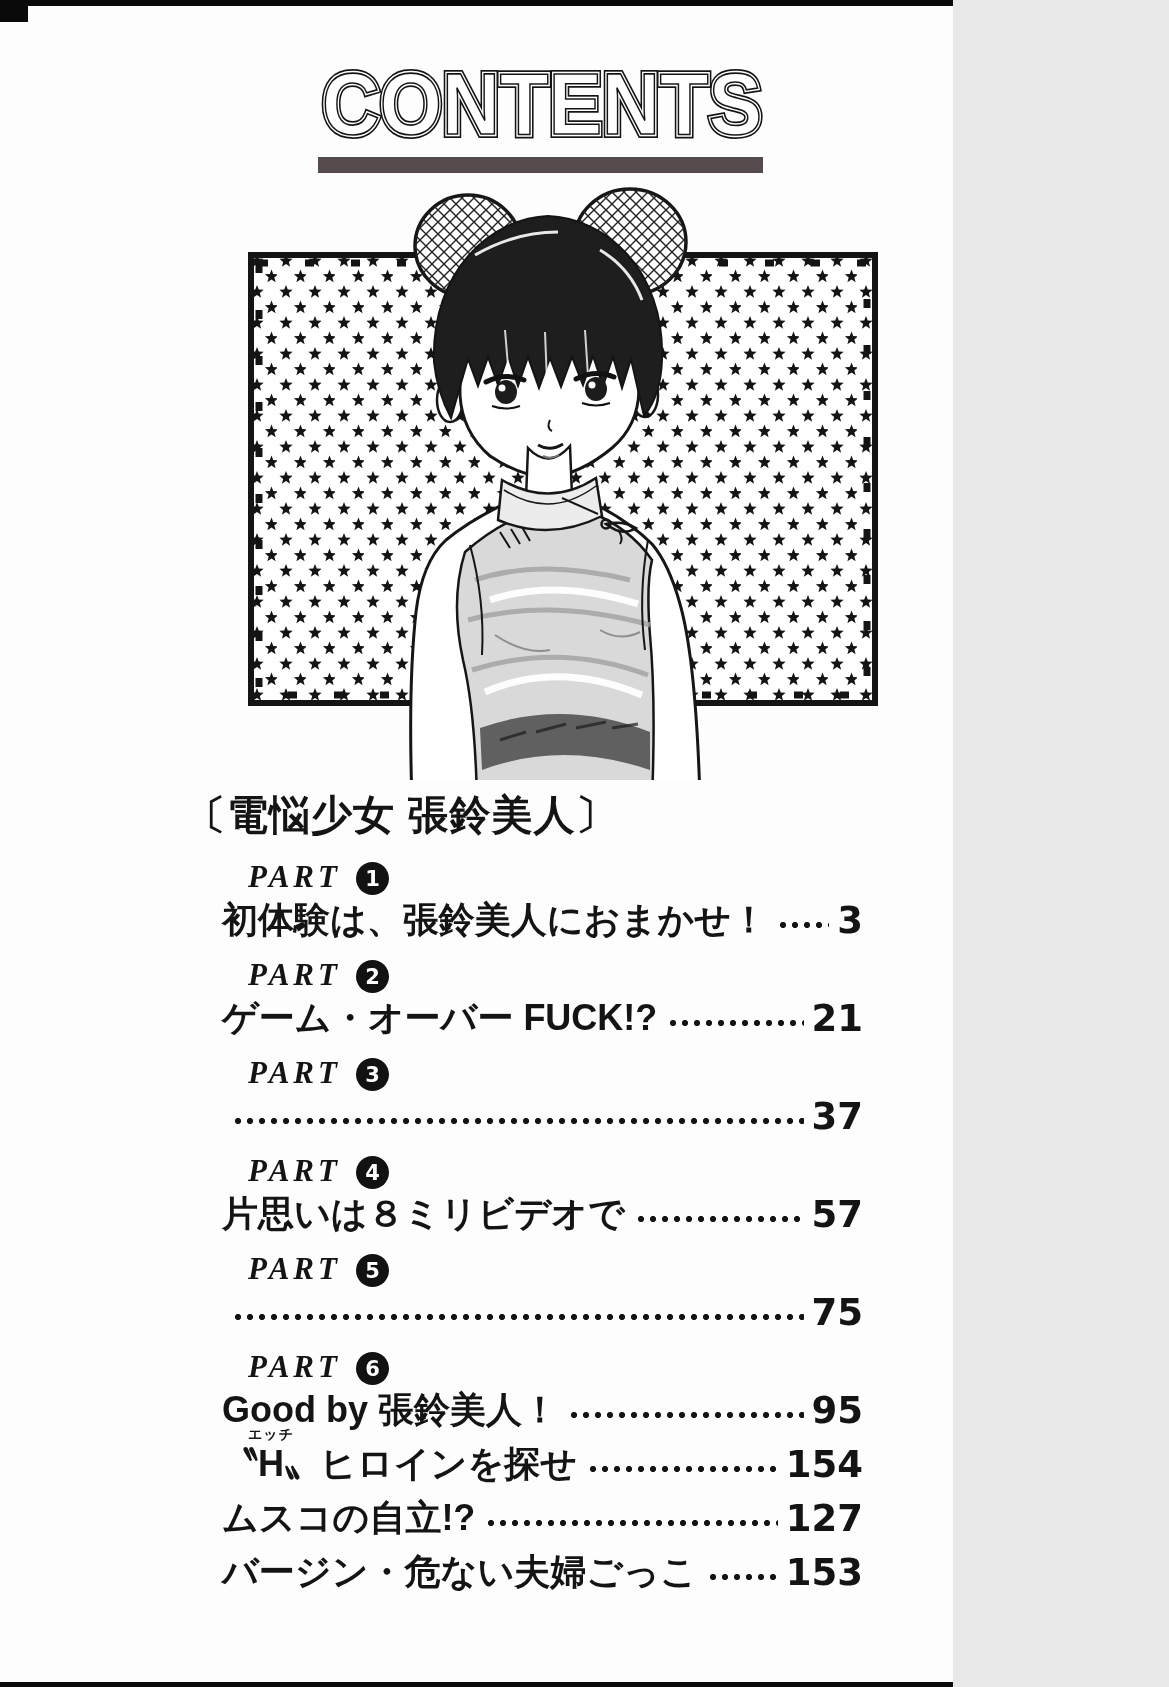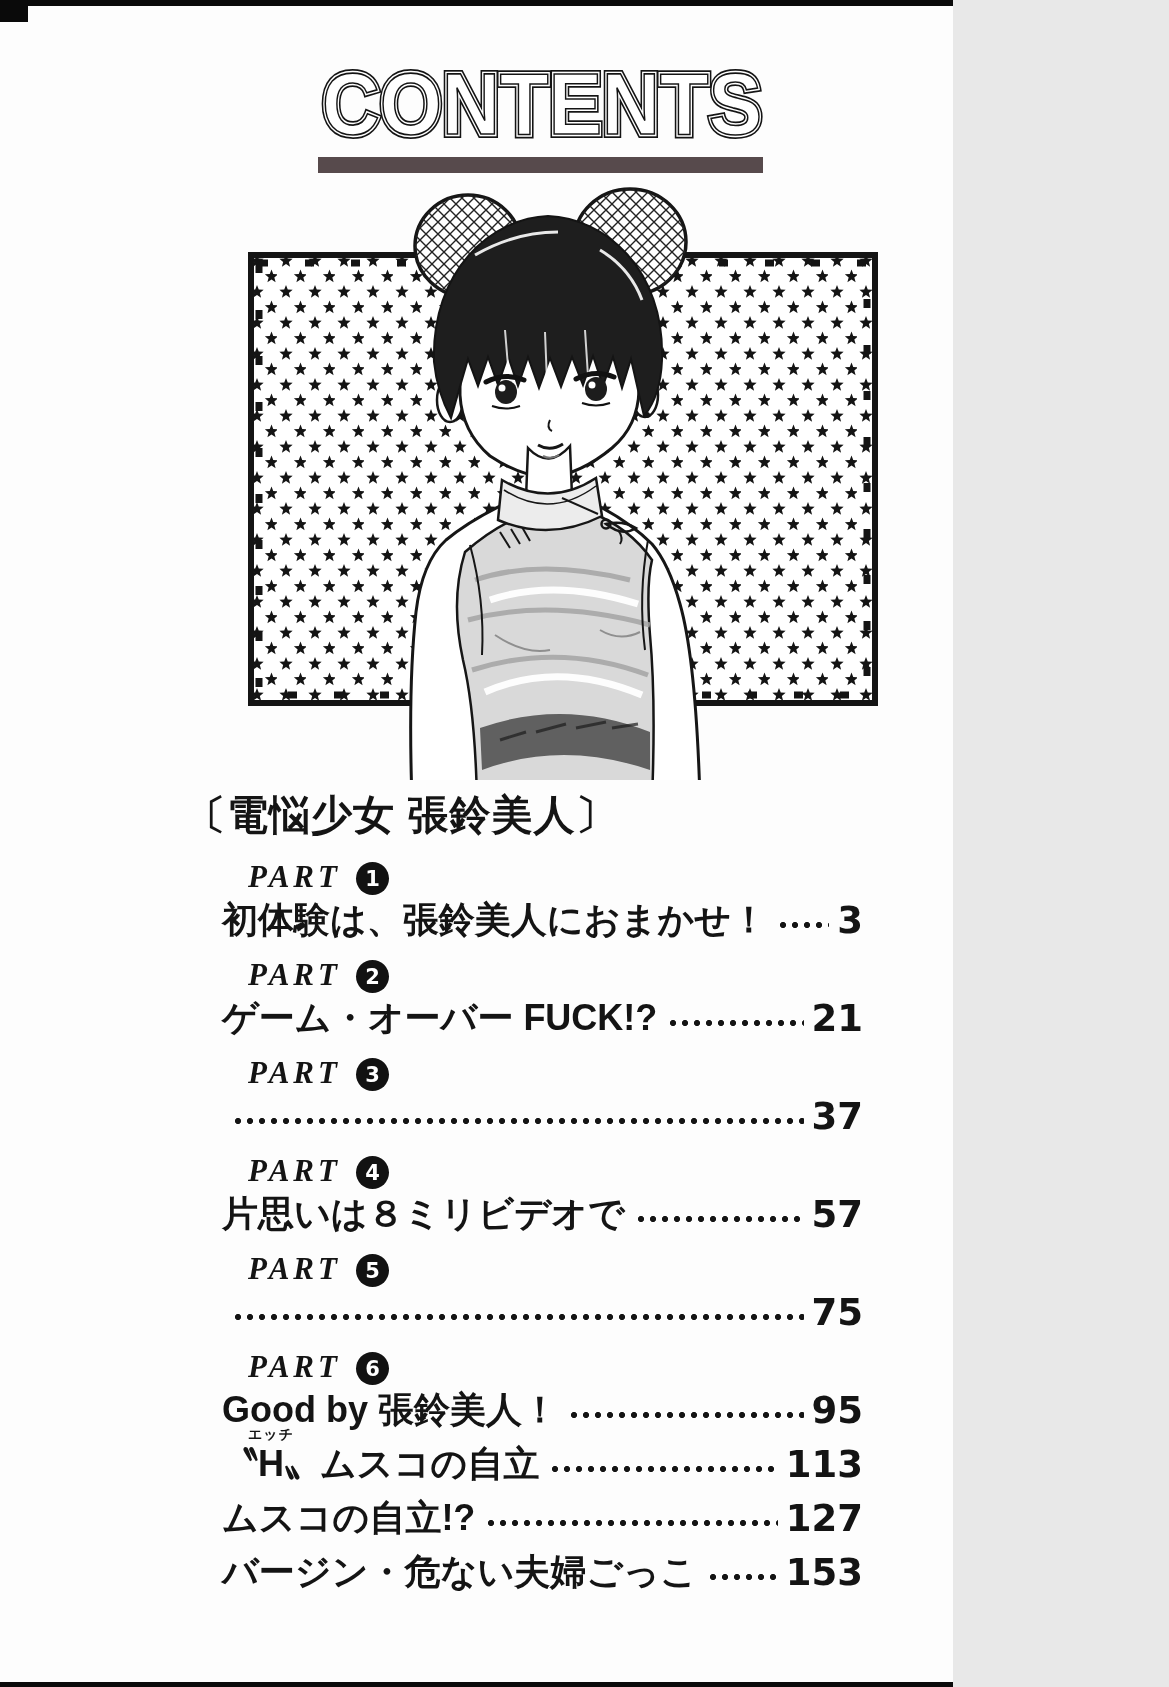--- a/index.html
+++ b/index.html
@@ -233,23 +233,23 @@
       <span class="part-word">PART</span>
       <span class="part-num">6</span>
     </div>
     <div class="entry-line">
       <span class="entry-title">Good by 張鈴美人！</span>
       <span class="leader"></span>
       <span class="entry-page">95</span>
     </div>
 
     <div class="entry-line">
-      <span class="entry-title"><span>〝</span><span class="ruby-wrap"><span class="furi">エッチ</span><span>H</span></span><span>〟ムスコの自立</span></span>
-      <span class="leader"></span>
-      <span class="entry-page">113</span>
+      <span class="entry-title"><span>〝</span><span class="ruby-wrap"><span class="furi">エッチ</span><span>H</span></span><span>〟ヒロインを探せ</span></span>
+      <span class="leader"></span>
+      <span class="entry-page">154</span>
     </div>
 
     <div class="entry-line">
       <span class="entry-title">ムスコの自立!?</span>
       <span class="leader"></span>
       <span class="entry-page">127</span>
     </div>
 
 
     <div class="entry-line">

